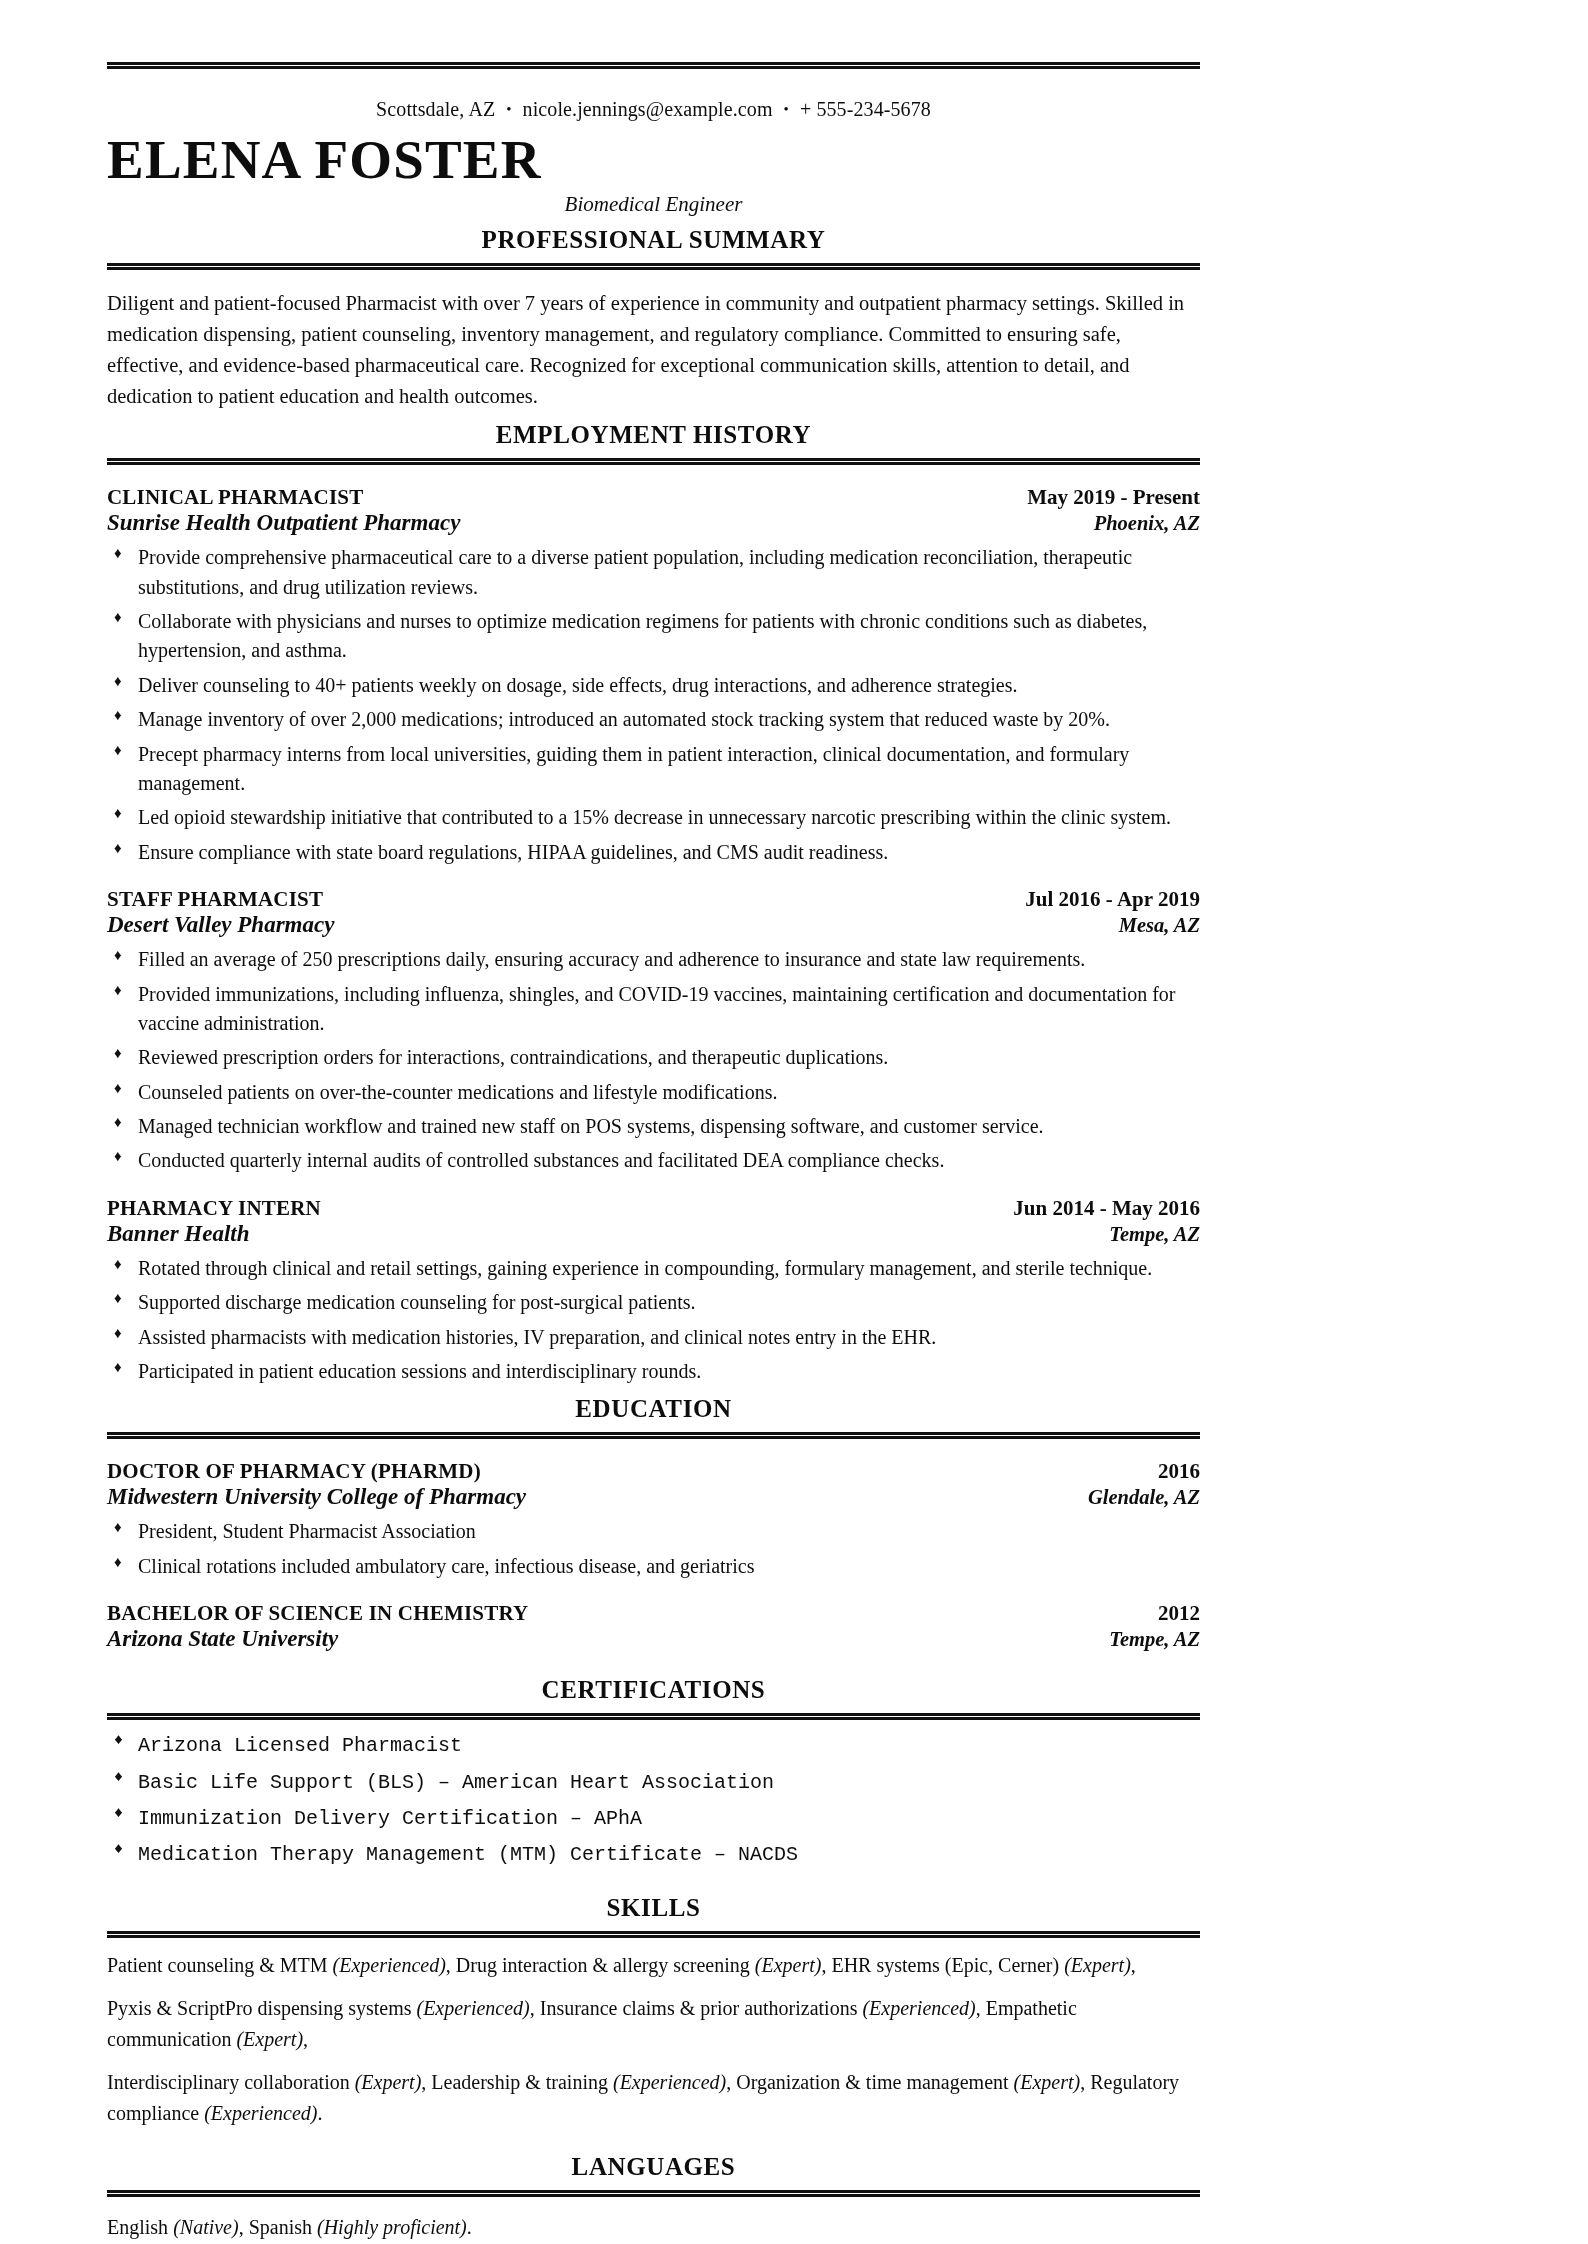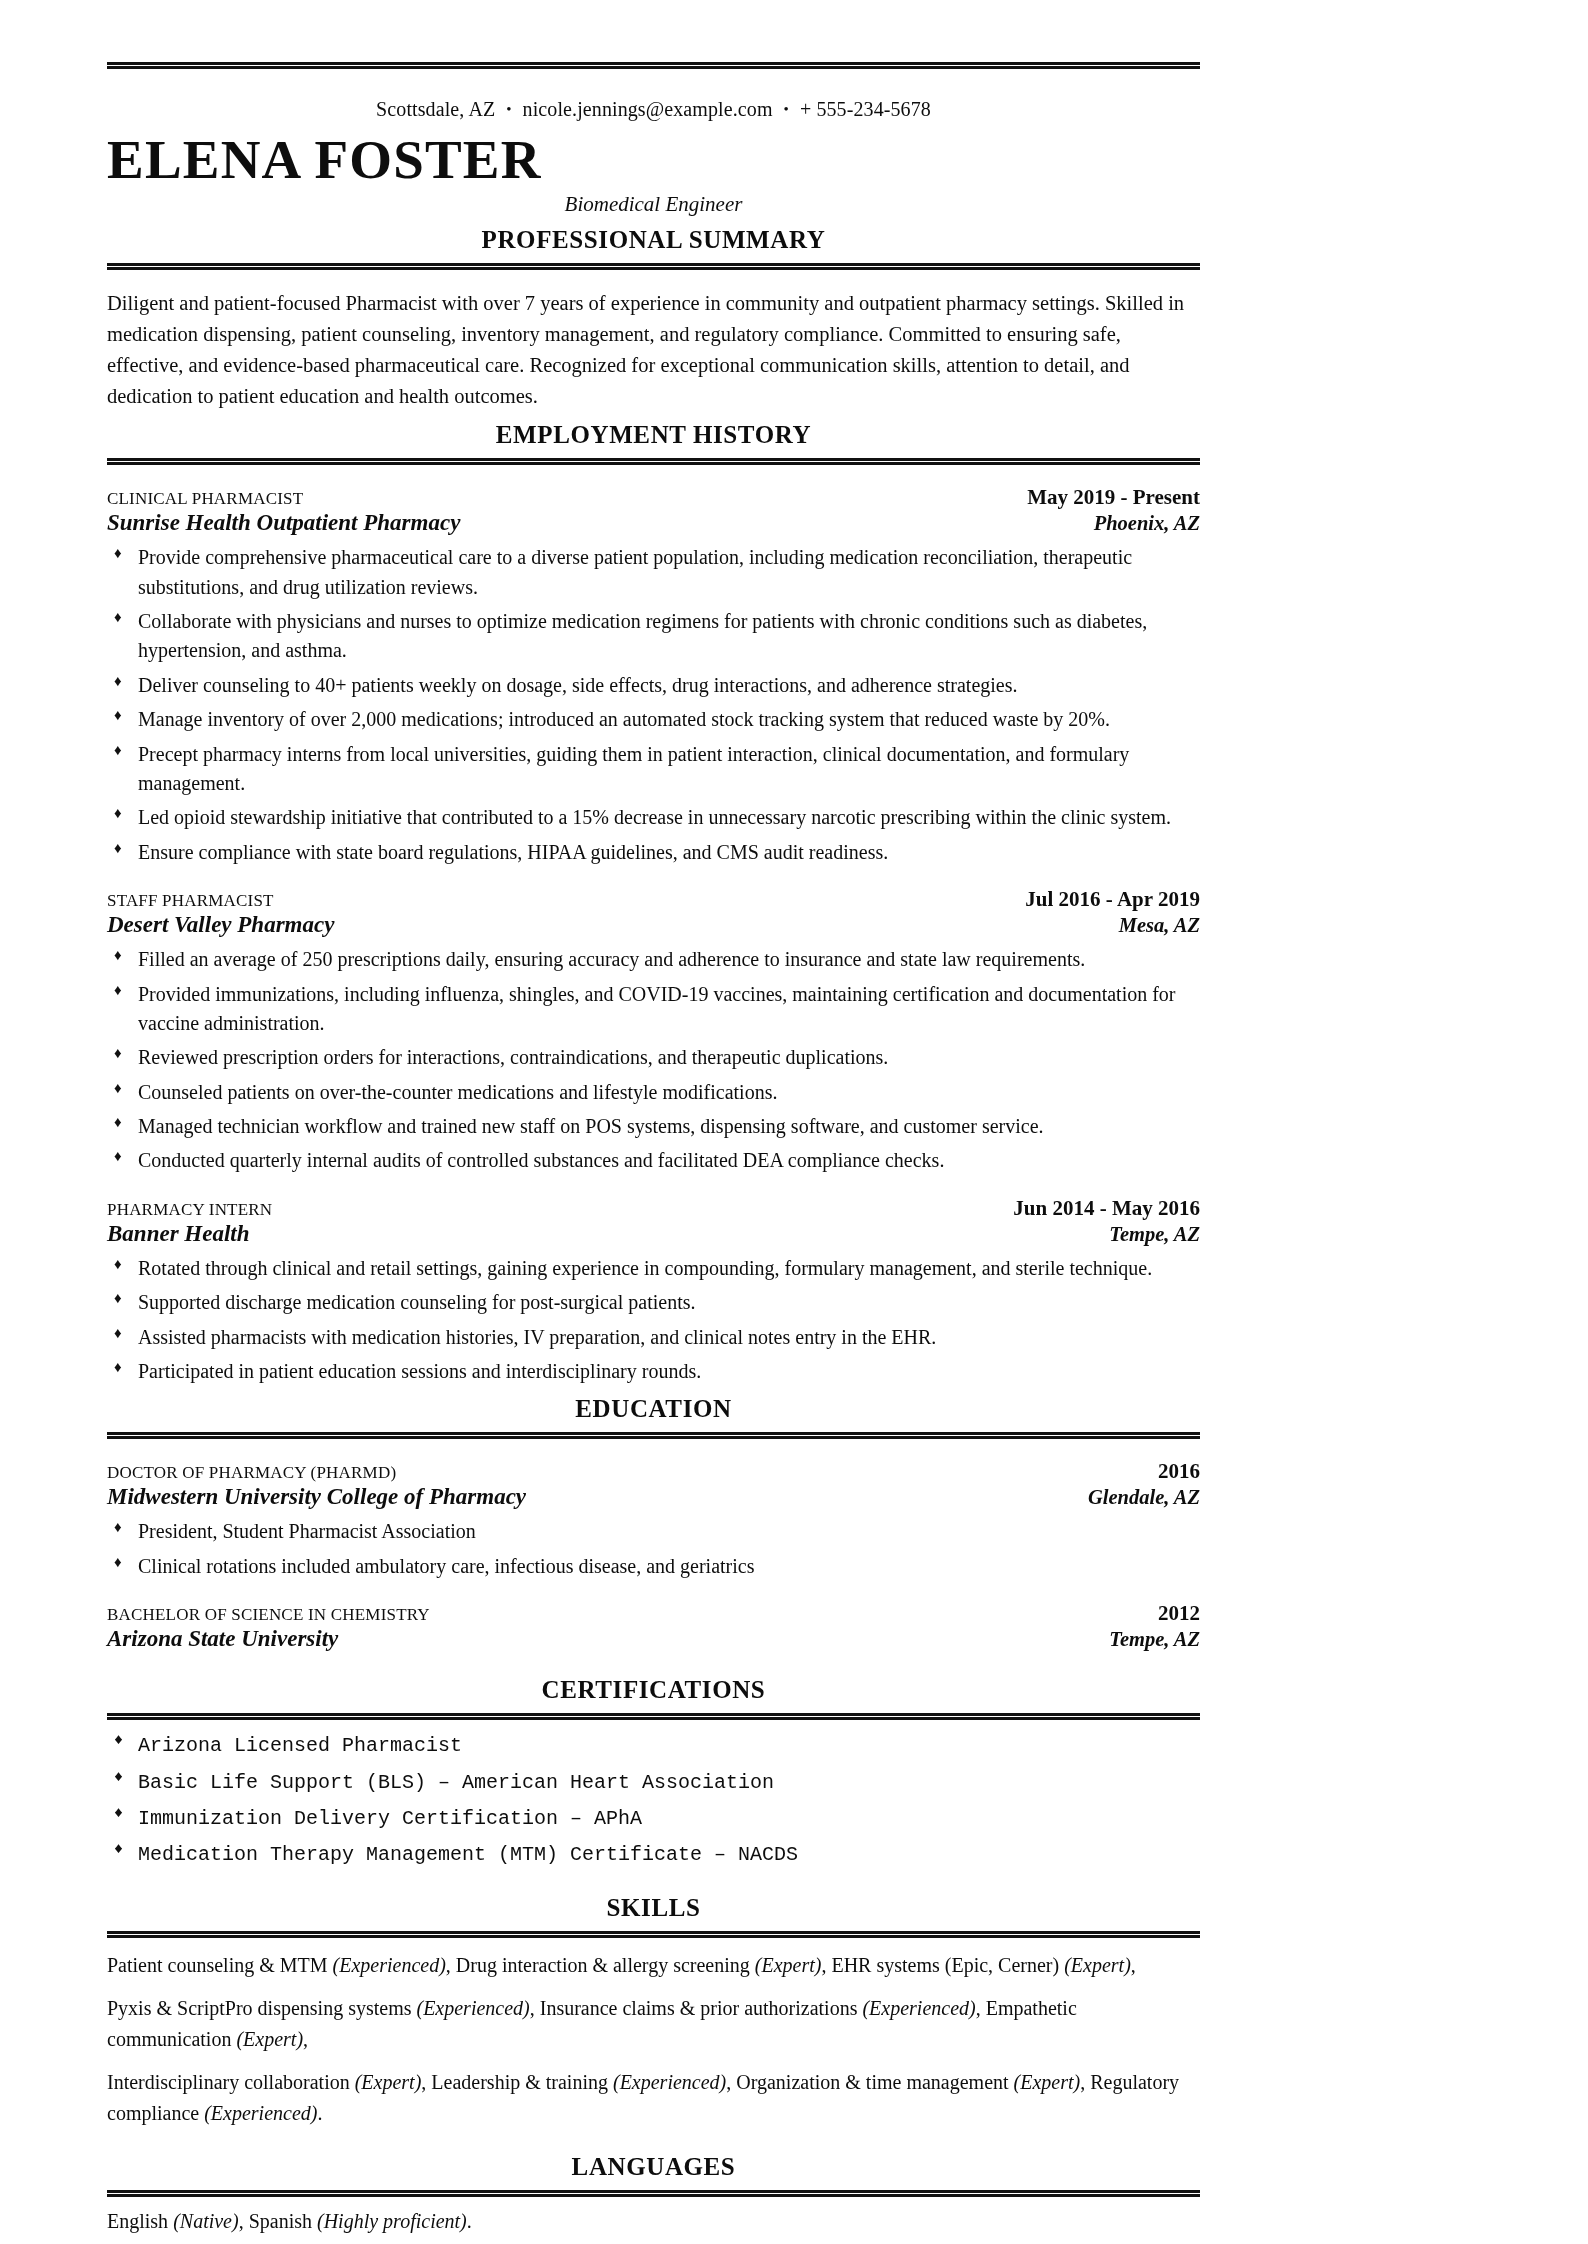--- a/index.html
+++ b/index.html
@@ -80,22 +80,22 @@
   .entry { margin-top: 20px; }
   .entry:first-child { margin-top: 20px; }
 
   .entry-row {
     display: flex;
     justify-content: space-between;
     align-items: baseline;
     width: 100%;
   }
   .entry-title {
-    font-size: 17px;
-    font-weight: normal;
+    font-size: 21px;
+    font-weight: bold;
     letter-spacing: 0.2px;
   }
   .entry-date {
     font-size: 21px;
     font-weight: bold;
     text-align: right;
     white-space: nowrap;
   }
   .entry-org {
     font-size: 23px;
@@ -138,21 +138,21 @@
   
   .flow-text {
     font-size: 20px;
     line-height: 1.55;
     margin: 0;
   }
   .flow-line { margin: 12px 0 0 0; }
   .flow-line:first-child { margin-top: 15px; }
   .qual { font-style: italic; }
 
-  .lang-line { margin-top: 9px; font-size: 20px; }
+  .lang-line { margin-top: 15px; font-size: 20px; }
 
   .post-rule-gap { height: 4px; }
 </style>
 </head>
 <body>
 
 <div class="page">
 
   <div class="rule-top"></div>
 

